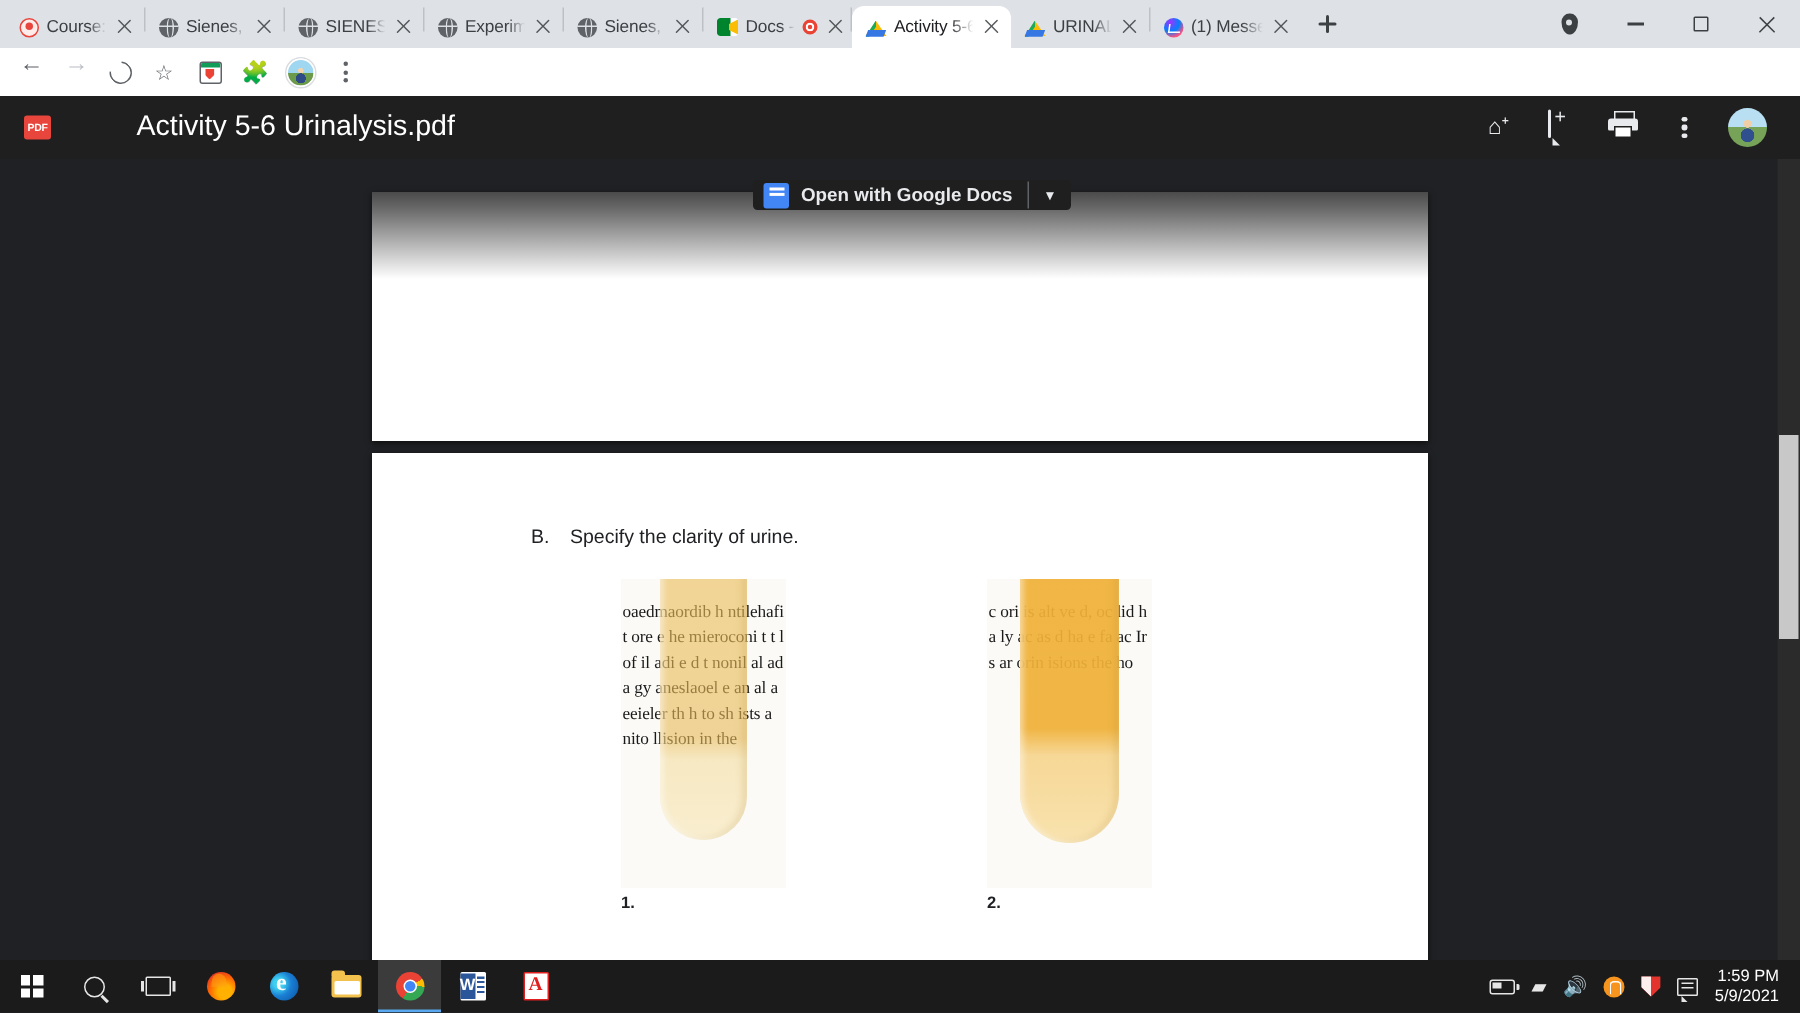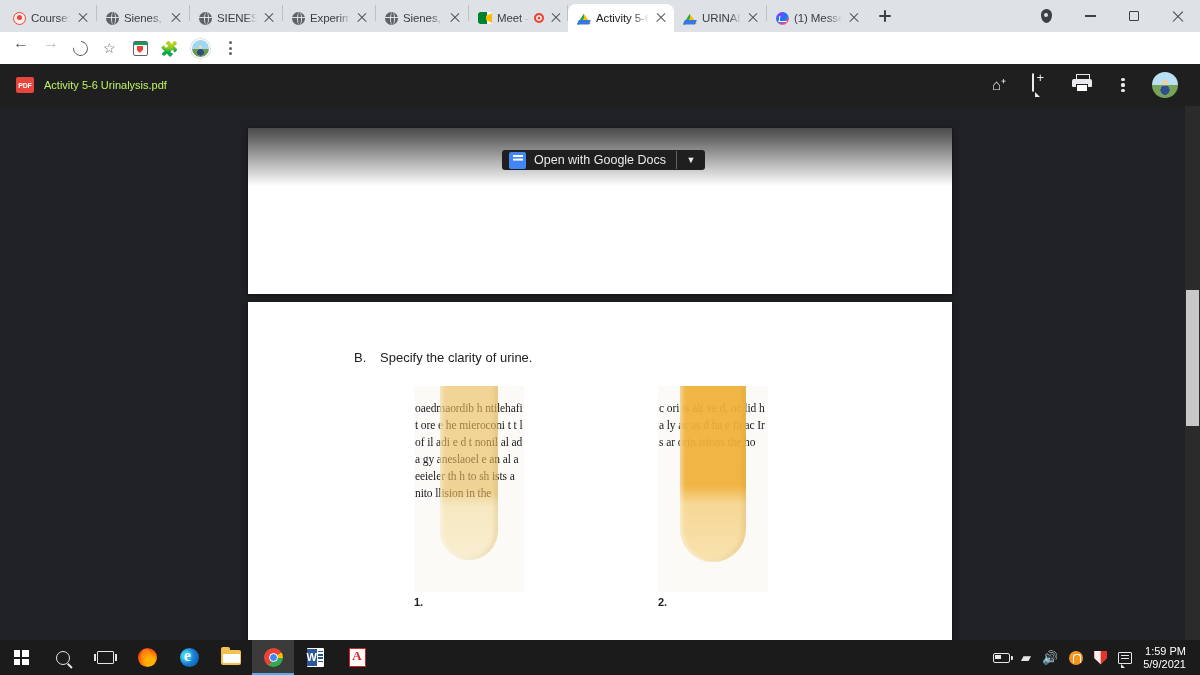--- a/index.html
+++ b/index.html
@@ -140,21 +140,21 @@
   .viewer-top {
     position:absolute; left:0; top:0; width:1200px; height:42px;
     background:#1f1f1f; display:flex; align-items:center; z-index:6;
   }
   .vt-title { display:flex; align-items:center; gap:10px; padding-left:16px; }
   .pdfbadge {
     width:18px; height:16px; background:#e8453c; border-radius:2px; color:#fff;
     font-size:7px; font-weight:bold; display:flex; align-items:center; justify-content:center;
     letter-spacing:-.2px;
   }
-  .vt-name { color:#bef264; font-size:11px; }
+  .vt-name { color:#ffffff; font-size:19px;margin-left:47px; }
   .vt-right { margin-left:auto; display:flex; align-items:center; gap:18px; padding-right:22px; }
   .vicon { width:22px; height:22px; position:relative; color:#e8eaed; }
   .ic-adddrive { font-size:15px; line-height:22px; }
   .ic-comment { width:19px; height:16px; border:1.7px solid #e8eaed; border-radius:2px; position:relative; }
   .ic-comment:before { content:""; position:absolute; left:2px; bottom:-6px; width:0;height:0;
     border-left:5px solid #e8eaed; border-top:5px solid transparent; border-bottom:0; }
   .ic-comment:after { content:"+"; position:absolute; left:3.4px; top:-3.4px; font-size:13px; color:#e8eaed; line-height:1; }
   .ic-print { width:20px; height:18px; position:relative; }
   .ic-print:before { content:""; position:absolute; left:0; top:5px; width:20px; height:8px; background:#e8eaed; border-radius:2px 2px 1px 1px; }
   .ic-print:after { content:""; position:absolute; left:4px; top:0px; width:12px; height:5px; border:1.7px solid #e8eaed; border-bottom:0; }
@@ -176,23 +176,23 @@
     box-shadow:0 1px 4px rgba(0,0,0,.6);
   }
   .page1 { left:248px; top:64px; width:704px; height:166px; }
   .page1 .fade {
     position:absolute; left:0; top:0; width:100%; height:58px;
     background:linear-gradient(to bottom, #4a4a4a 0%, #6e6e6e 22%, #b9b9b9 62%, #ffffff 100%);
   }
   .page2 { left:248px; top:238px; width:704px; height:402px; }
 
   .opendocs {
-    position:absolute; left:502px; top:86px; z-index:7;
+    position:absolute; left:502px; top:56px; z-index:7;
     height:20px; background:#1f1f1f; border-radius:3px;
-    display:flex; align-items:center; color:#e8eaed; font-size:12.5px;
+    display:flex; align-items:center; color:#e8eaed; font-size:12.5px;font-weight:bold;
   }
   .od-ico { width:17px; height:17px; background:#4285f4; border-radius:2px; margin:0 8px 0 7px; position:relative; }
   .od-ico:before {
     content:""; position:absolute; left:3.5px; top:3px; width:10px; height:2px; background:#fff;
     box-shadow:0 3.6px 0 #fff, 0 7.2px 0 -1.5px #fff;
   }
   .od-label { padding-right:10px; white-space:nowrap; }
   .od-div { width:1px; height:18px; background:#5f6368; }
   .od-caret { width:28px; text-align:center; font-size:9px; color:#e8eaed; }
 
@@ -325,21 +325,21 @@
 
       <div class="tab">
         <span class="favicon fi-globe"></span>
         <span class="tlabel">Sienes, Jan</span>
         <span class="tclose"></span>
       </div>
       <div class="tab-sep"></div>
 
       <div class="tab" style="width:98px;">
         <span class="favicon fi-meet"></span>
-        <span class="tlabel" style="flex:0 0 auto;">Meet -</span>
+        <span class="tlabel" style="flex:0 0 auto;">Docs -</span>
         <span class="rec-dot"></span>
         <span class="tclose"></span>
       </div>
       <div class="tab-sep"></div>
 
       <div class="tab active" style="width:106px;">
         <span class="favicon fi-drive">
             <i class="d1"></i>
             <i class="d3"></i>
             <i class="d2"></i>

